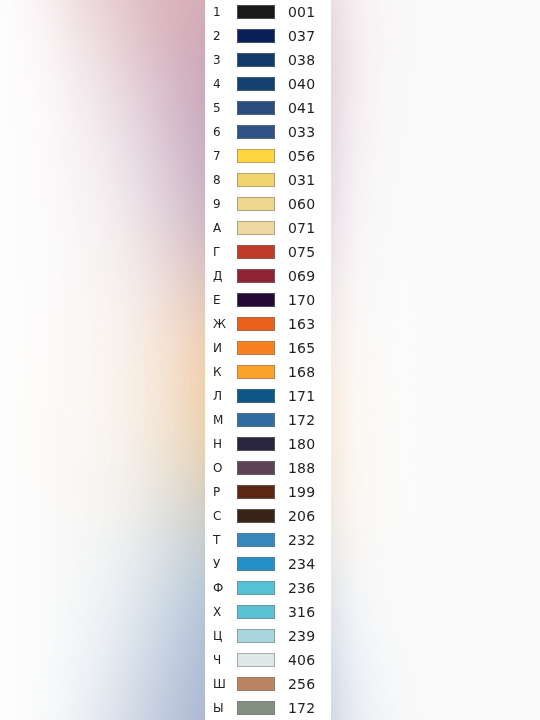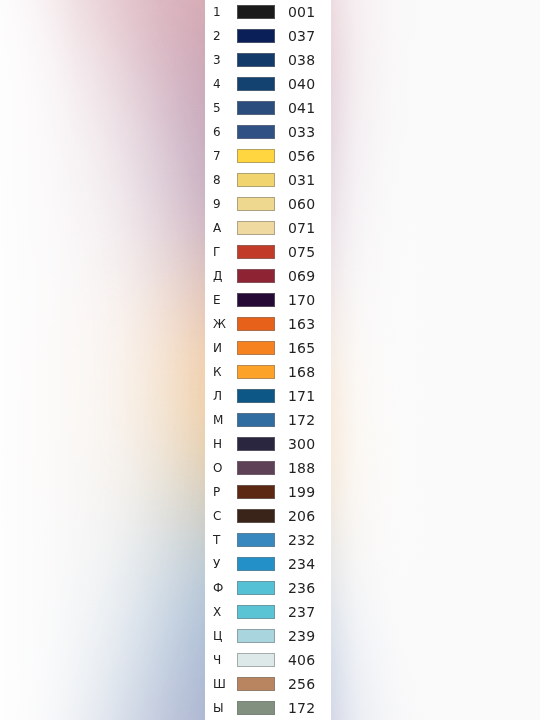--- a/index.html
+++ b/index.html
@@ -193,21 +193,21 @@
           <span class="row-code">171</span>
         </div>
         <div class="legend-row">
           <span class="row-label">М</span>
           <span class="row-swatch" style="background-color: rgb(47, 108, 160);"></span>
           <span class="row-code">172</span>
         </div>
         <div class="legend-row">
           <span class="row-label">Н</span>
           <span class="row-swatch" style="background-color: rgb(43, 38, 64);"></span>
-          <span class="row-code">300</span>
+          <span class="row-code">180</span>
         </div>
         <div class="legend-row">
           <span class="row-label">О</span>
           <span class="row-swatch" style="background-color: rgb(94, 64, 87);"></span>
           <span class="row-code">188</span>
         </div>
         <div class="legend-row">
           <span class="row-label">Р</span>
           <span class="row-swatch" style="background-color: rgb(92, 40, 20);"></span>
           <span class="row-code">199</span>
@@ -228,21 +228,21 @@
           <span class="row-code">234</span>
         </div>
         <div class="legend-row">
           <span class="row-label">Ф</span>
           <span class="row-swatch" style="background-color: rgb(84, 194, 212);"></span>
           <span class="row-code">236</span>
         </div>
         <div class="legend-row">
           <span class="row-label">Х</span>
           <span class="row-swatch" style="background-color: rgb(91, 196, 212);"></span>
-          <span class="row-code">237</span>
+          <span class="row-code">316</span>
         </div>
         <div class="legend-row">
           <span class="row-label">Ц</span>
           <span class="row-swatch" style="background-color: rgb(168, 213, 222);"></span>
           <span class="row-code">239</span>
         </div>
         <div class="legend-row">
           <span class="row-label">Ч</span>
           <span class="row-swatch" style="background-color: rgb(221, 233, 233);"></span>
           <span class="row-code">406</span>

